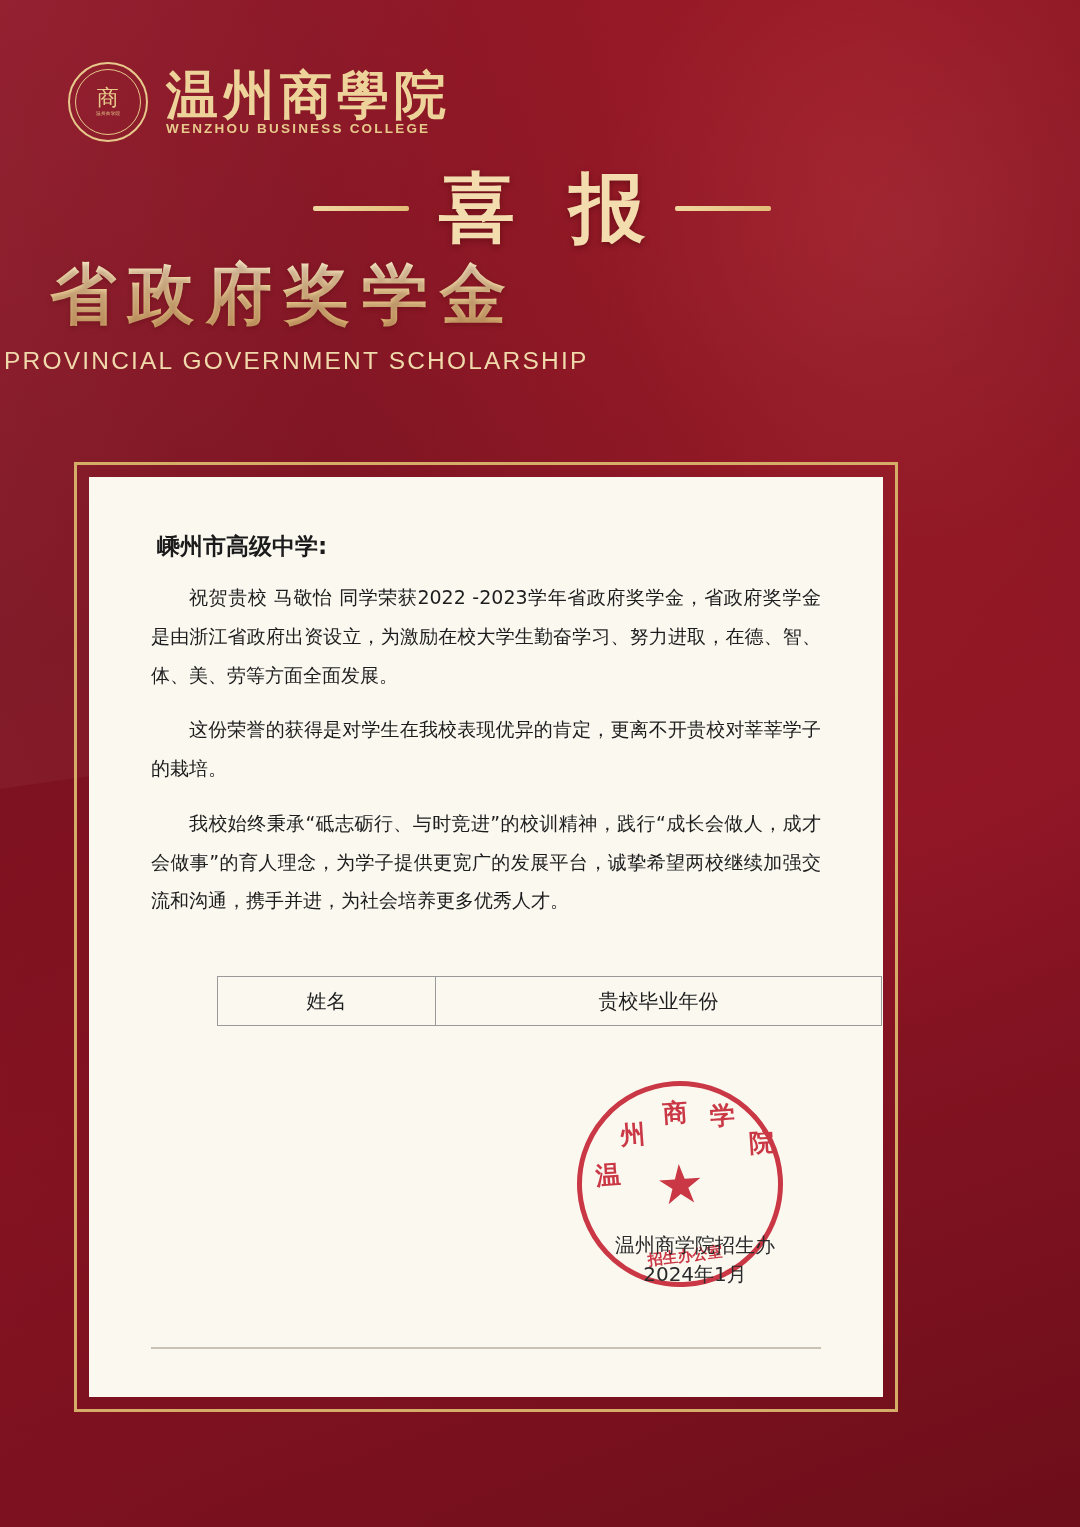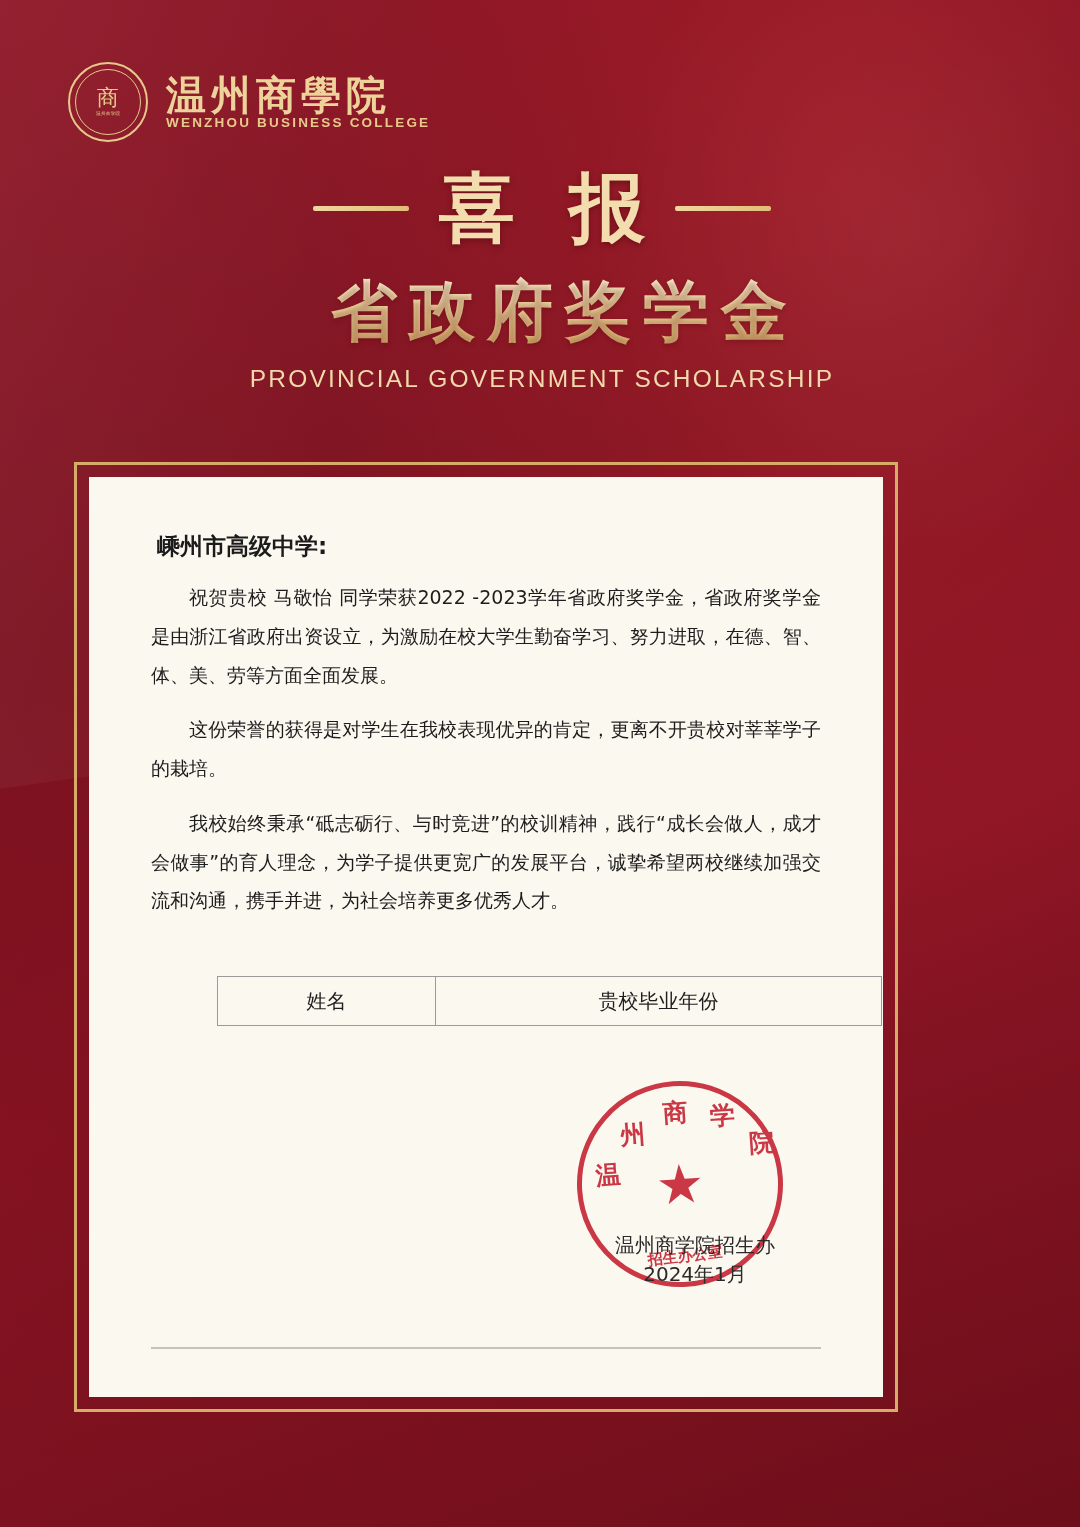--- a/index.html
+++ b/index.html
@@ -85,40 +85,39 @@
     line-height: 1;
     margin-bottom: 2px;
   }
   .logo-seal .seal-micro {
     font-size: 5px;
     transform: scale(0.92);
     letter-spacing: 0.3px;
   }
   .logo-text-cn {
     font-family: "DejaVu Serif", "Liberation Serif", serif;
-    font-size: 40px;
+    font-size: 52px;
     letter-spacing: 5px;
     color: #edd39a;
     font-weight: 700;
     line-height: 1;
   }
   .logo-text-en {
     font-size: 13.5px;
     letter-spacing: 2.2px;
     color: #e7c98b;
     font-weight: 600;
   }
 
   
   .title-block {
     position: absolute;
     top: 170px;
     left: 4px;
     right: 0;
-    text-align: center;
     z-index: 3;
   }
   .xibao-row {
     display: flex;
     align-items: center;
     justify-content: center;
     gap: 16px;
   }
   .xibao-row .rule {
     width: 96px;
@@ -130,22 +129,22 @@
     font-family: "DejaVu Serif", "Liberation Serif", serif;
     font-size: 76px;
     font-weight: 700;
     color: #f3dcae;
     letter-spacing: 14px;
     text-indent: 14px;
     line-height: 1;
     text-shadow: 0 2px 6px rgba(60,0,6,0.45);
   }
   .main-title {
-    margin-top: 30px;
-    font-family: Liberation Serif, serif;
+    margin-top: 12px;
+    font-family: Liberation Sans, sans-serif;
     font-size: 66px;
     font-weight: 700;
     letter-spacing: 12px;
     text-indent: 12px;
     line-height: 1.1;
     background: linear-gradient(180deg, #fdf0cf 0%, #f0d49a 45%, #dcb06c 100%);
     -webkit-background-clip: text;
     background-clip: text;
     color: transparent;
     text-shadow: 0 2px 5px rgba(60,0,6,0.25);

